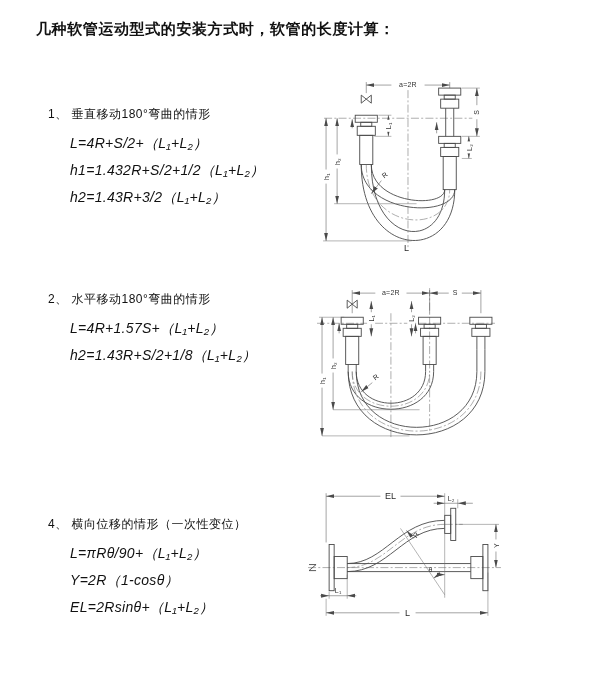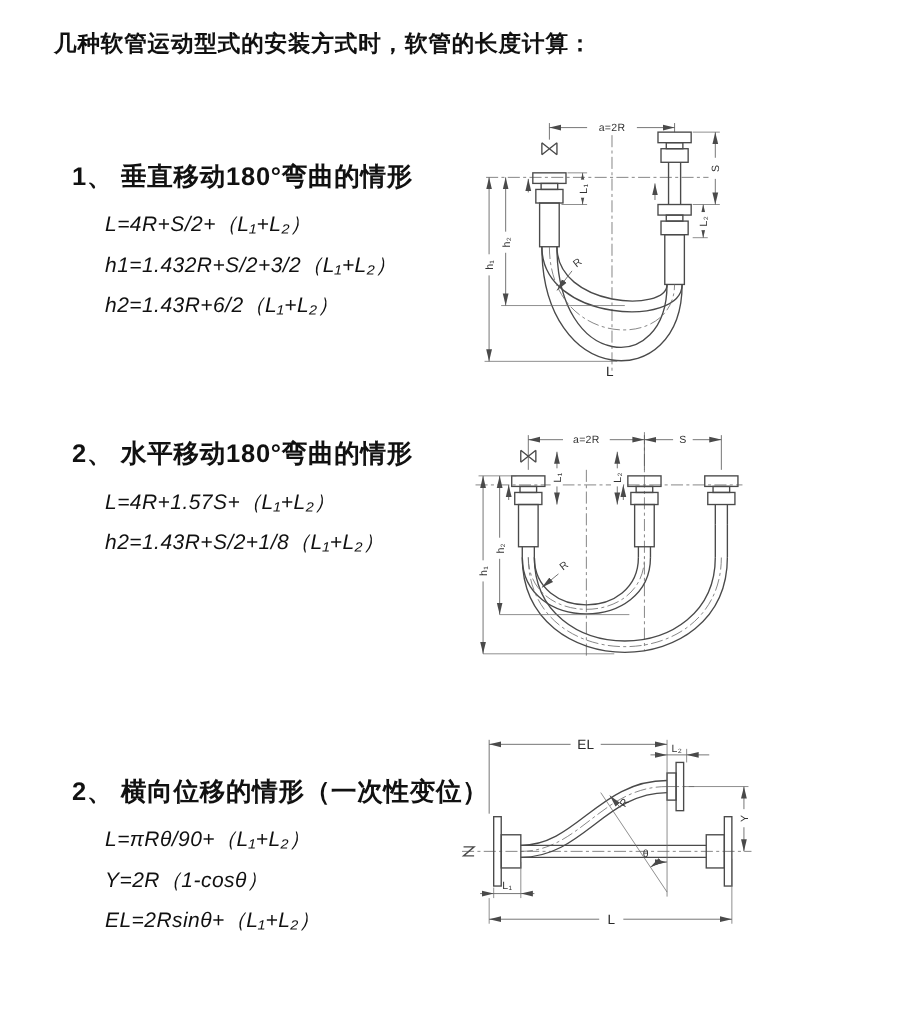--- a/index.html
+++ b/index.html
@@ -9,21 +9,21 @@
   }
   .page-title{
     position:absolute;left:36px;top:20px;font-size:15px;font-weight:bold;
     letter-spacing:0.6px;color:#111;
   }
   .section{position:absolute;left:48px;width:290px;}
   .sec-vertical{top:106px;}
   .sec-horizontal{top:291px;}
   .sec-lateral{top:516px;}
   .sec-heading{
-    font-size:17px;font-weight:bold;color:#111;letter-spacing:0.5px;
+    font-size:12px;font-weight:normal;color:#111;letter-spacing:0.5px;
     margin:0 0 11px 0;
   }
   .formula{
     font-size:14px;color:#111;letter-spacing:0.3px;line-height:18px;
     margin:0 0 9px 22px;white-space:nowrap;font-style:italic;
   }
   .diagram{position:absolute;}
   .diag-1{left:316px;top:76px;width:186px;height:179px;}
   .diag-2{left:314px;top:285px;width:186px;height:159px;}
   .diag-3{left:304px;top:482px;width:201px;height:139px;}
@@ -37,32 +37,32 @@
   .bg{fill:#ffffff;stroke:none;}
 </style>
 </head>
 <body>
 
 <div class="page-title">几种软管运动型式的安装方式时，软管的长度计算：</div>
 
 <div class="section sec-vertical">
   <div class="sec-heading">1、 垂直移动180°弯曲的情形</div>
   <div class="formula">L=4R+S/2+（L₁+L₂）</div>
-  <div class="formula">h1=1.432R+S/2+3/2（L₁+L₂）</div>
-  <div class="formula">h2=1.43R+6/2（L₁+L₂）</div>
+  <div class="formula">h1=1.432R+S/2+1/2（L₁+L₂）</div>
+  <div class="formula">h2=1.43R+3/2（L₁+L₂）</div>
 </div>
 
 <div class="section sec-horizontal">
   <div class="sec-heading">2、 水平移动180°弯曲的情形</div>
   <div class="formula">L=4R+1.57S+（L₁+L₂）</div>
   <div class="formula">h2=1.43R+S/2+1/8（L₁+L₂）</div>
 </div>
 
 <div class="section sec-lateral">
-  <div class="sec-heading">2、 横向位移的情形（一次性变位）</div>
+  <div class="sec-heading">4、 横向位移的情形（一次性变位）</div>
   <div class="formula">L=πRθ/90+（L₁+L₂）</div>
   <div class="formula">Y=2R（1-cosθ）</div>
   <div class="formula">EL=2Rsinθ+（L₁+L₂）</div>
 </div>
 
 <div class="diagram diag-1">
 <svg viewBox="0 0 185 178" xmlns="http://www.w3.org/2000/svg">
   <defs>
     <marker id="d1arrow" viewBox="0 0 10 10" refX="10" refY="5" markerWidth="8" markerHeight="8" orient="auto-start-reverse" markerUnits="userSpaceOnUse">
       <path d="M0,2.6 L10,5 L0,7.4 Z" fill="#4a4a4a"></path>

